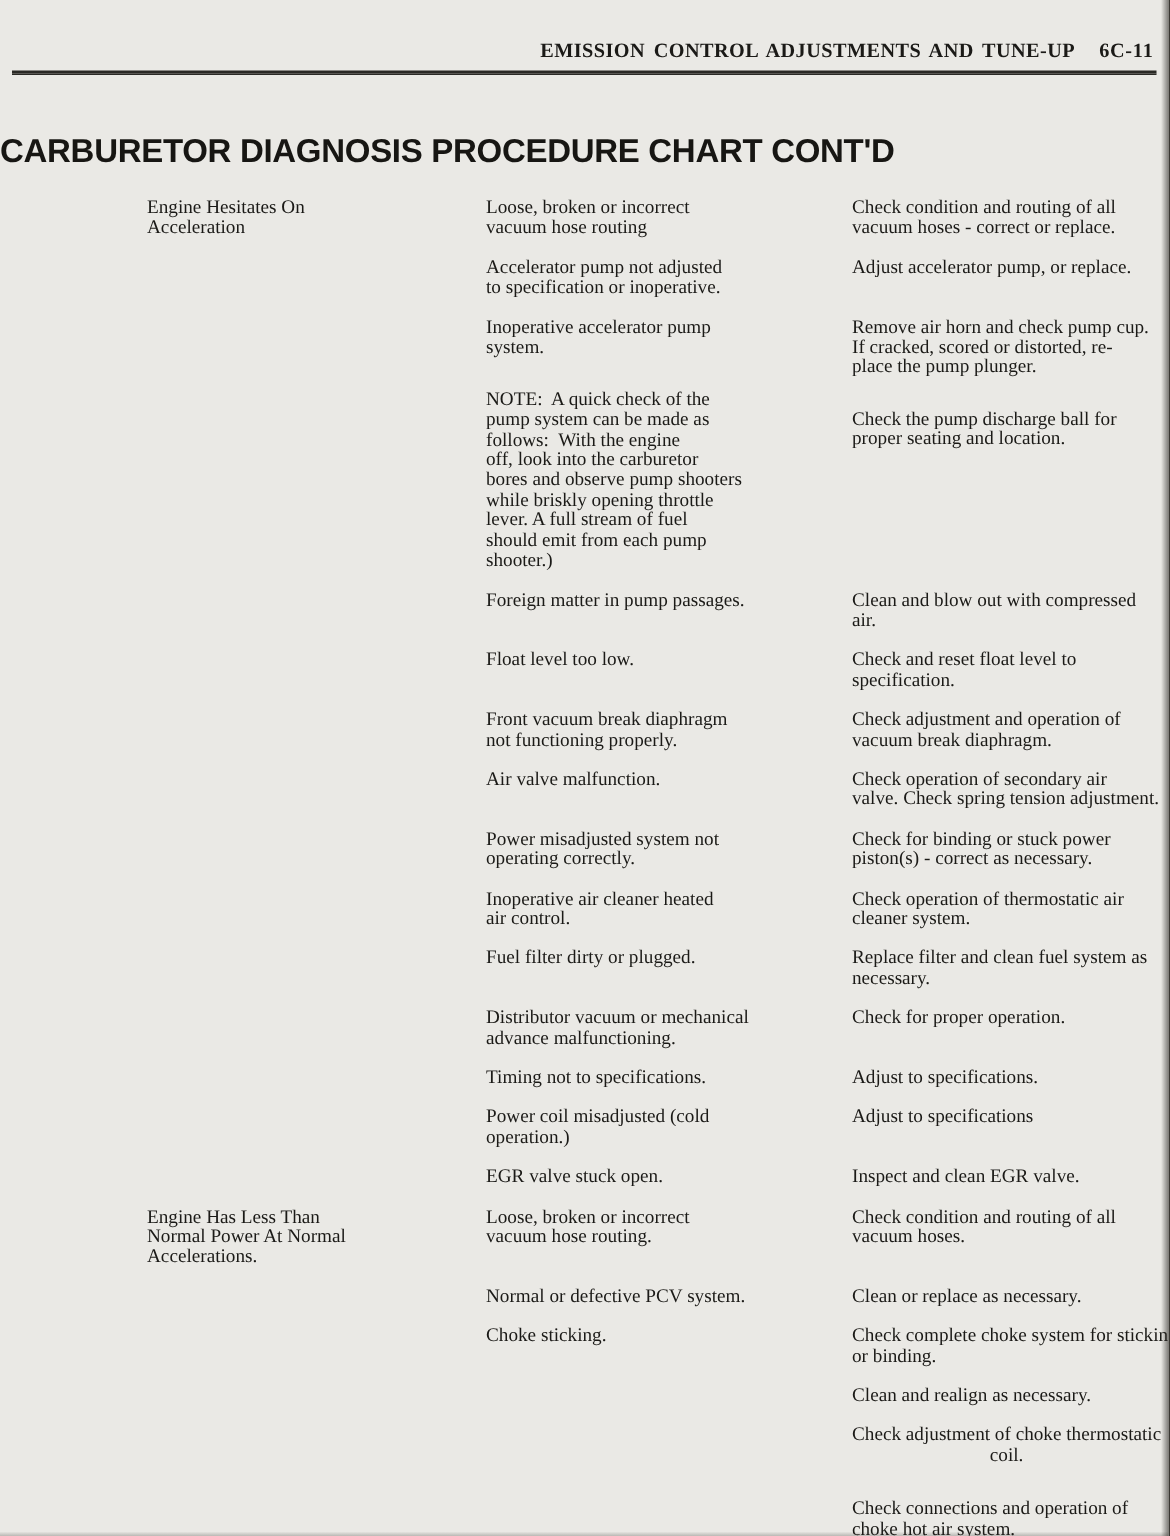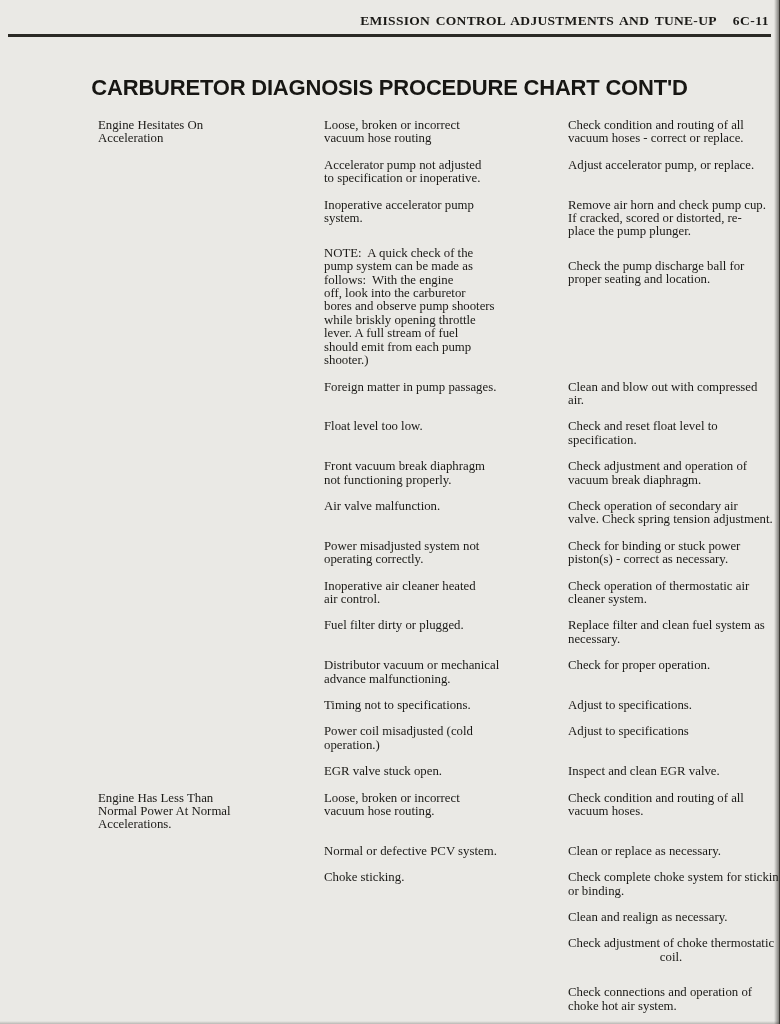--- a/index.html
+++ b/index.html
@@ -22,37 +22,36 @@
     pointer-events: none;
   }
   .scan-edge-bottom {
     position: absolute;
     left: 0; bottom: 0;
     width: 100%; height: 3px;
     background: linear-gradient(to bottom, rgba(40,38,34,0), rgba(40,38,34,0.25));
     pointer-events: none;
   }
   .running-header {
-    padding: 13px 10px 5px 10px;
+    padding: 26px 10px 5px 10px;
     text-align: right;
     font-weight: bold;
     font-size: 13.5px;
     letter-spacing: 0.3px;
     word-spacing: 2px;
   }
   .running-header .pageno { margin-left: 16px; letter-spacing: 0.5px; }
   .header-rule {
     margin: 0 8px;
     height: 2px;
     border-top: 2px solid #2a2925;
     border-bottom: 1px solid #2a2925;
   }
   .chart-title {
     margin: 38px 0 18px 0;
-    text-align: center;
     font-family: "Liberation Sans", "DejaVu Sans", sans-serif;
     font-weight: 700;
     font-size: 22px;
     letter-spacing: -0.2px;
     color: #171613;
   }
   .rows { padding: 0 28px 0 67px; margin-left: 31px; }
   .row {
     display: grid;
     grid-template-columns: 226px 244px 1fr;

